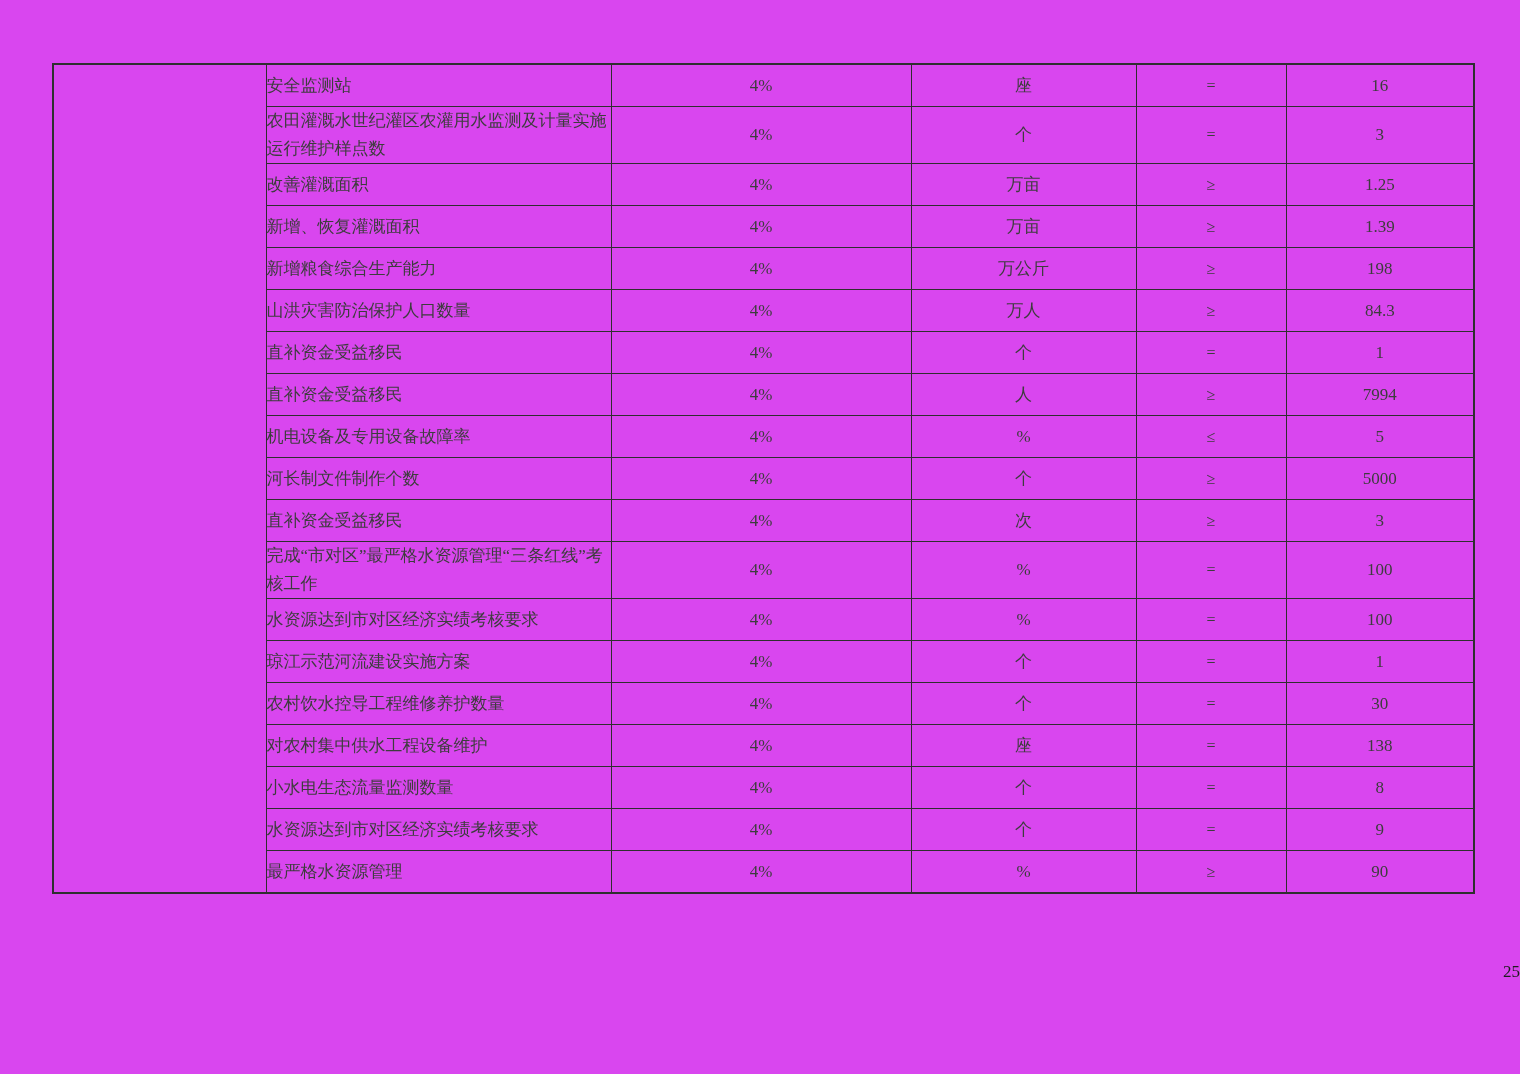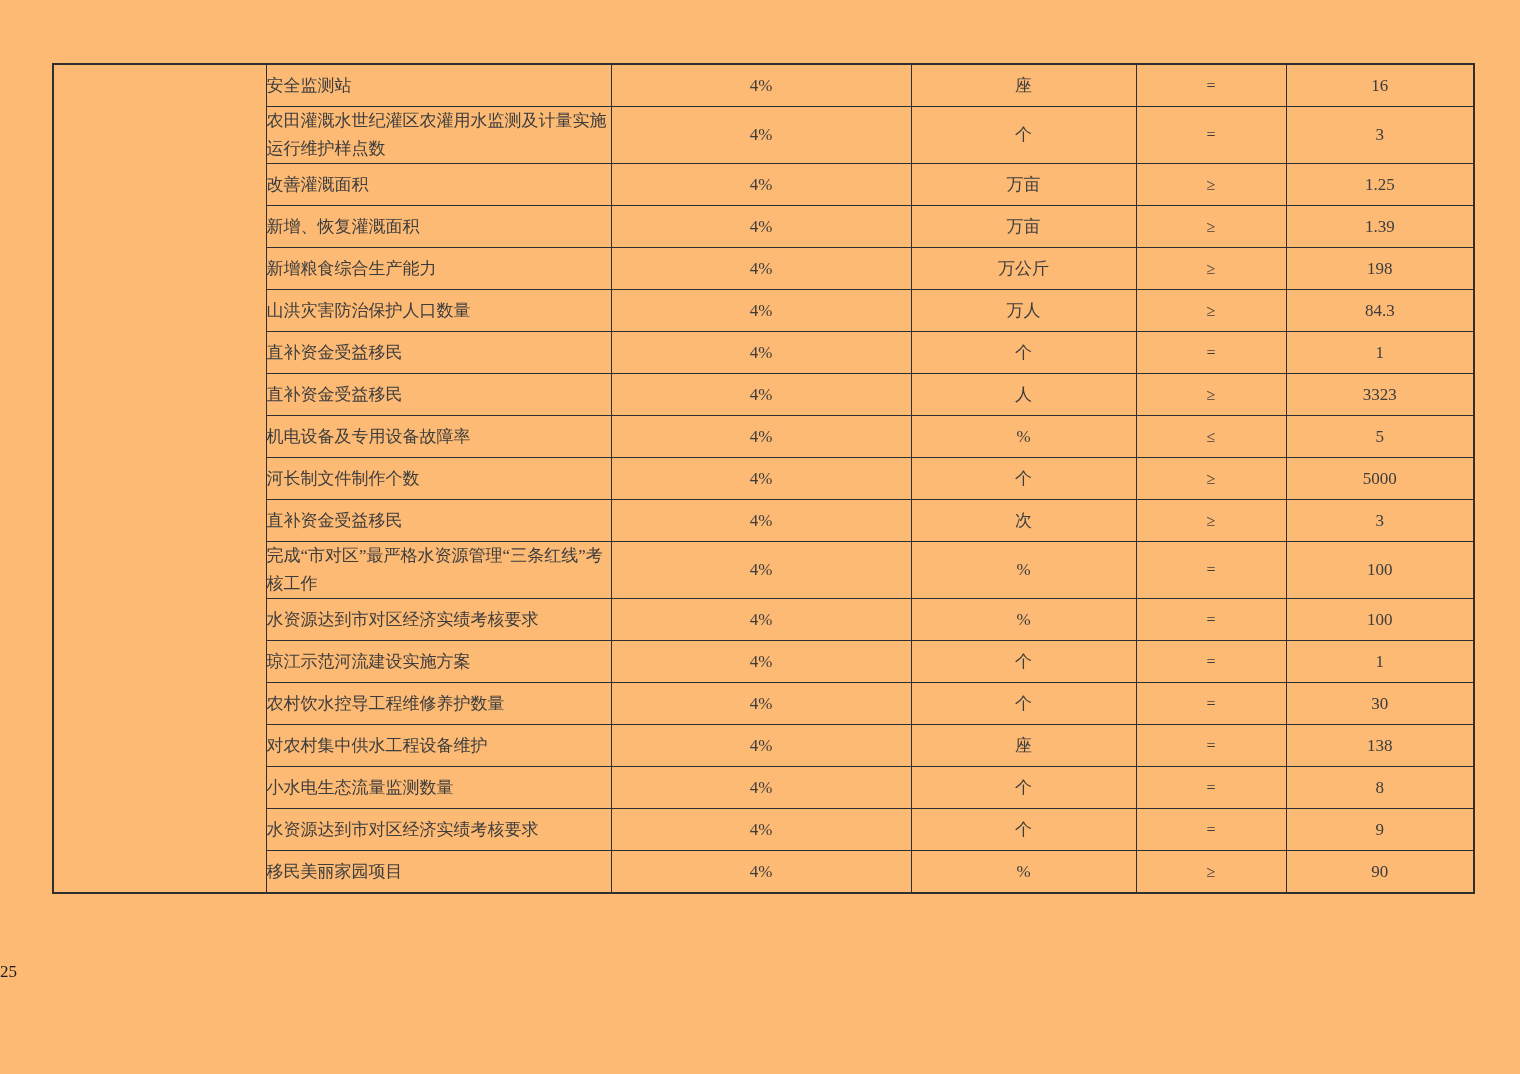--- a/index.html
+++ b/index.html
@@ -9,21 +9,21 @@
     width: 1520px;
     height: 1074px;
     overflow: hidden;
     font-family: "Liberation Serif", "DejaVu Serif", serif;
     color: #3d3d3d;
   }
   .page {
     position: relative;
     width: 1520px;
     height: 1074px;
-    background: #fdba74;
+    background: #d946ef;
   }
   table.indicator-table {
     position: absolute;
     left: 52px;
     top: 63px;
     width: 1421px;
     border-collapse: collapse;
     table-layout: fixed;
     border: 2px solid #2f2f2f;
     font-size: 17px;
@@ -51,21 +51,21 @@
     text-align: center;
   }
   td.cell-operator {
     font-size: 16px;
   }
   .page-number {
     position: absolute;
     left: 0;
     top: 962px;
     width: 1520px;
-    text-align: left;
+    text-align: right;
     font-size: 17px;
     color: #1d1d1d;
   }
 </style>
 </head>
 <body>
 
 <div class="page">
 
   <table class="indicator-table">
@@ -126,21 +126,21 @@
           <td class="cell cell-weight">4%</td>
           <td class="cell cell-unit">个</td>
           <td class="cell cell-operator">=</td>
           <td class="cell cell-target">1</td>
         </tr>
         <tr>
           <td class="cell cell-indicator">直补资金受益移民</td>
           <td class="cell cell-weight">4%</td>
           <td class="cell cell-unit">人</td>
           <td class="cell cell-operator">≥</td>
-          <td class="cell cell-target">3323</td>
+          <td class="cell cell-target">7994</td>
         </tr>
         <tr>
           <td class="cell cell-indicator">机电设备及专用设备故障率</td>
           <td class="cell cell-weight">4%</td>
           <td class="cell cell-unit">%</td>
           <td class="cell cell-operator">≤</td>
           <td class="cell cell-target">5</td>
         </tr>
         <tr>
           <td class="cell cell-indicator">河长制文件制作个数</td>
@@ -199,21 +199,21 @@
           <td class="cell cell-target">8</td>
         </tr>
         <tr>
           <td class="cell cell-indicator">水资源达到市对区经济实绩考核要求</td>
           <td class="cell cell-weight">4%</td>
           <td class="cell cell-unit">个</td>
           <td class="cell cell-operator">=</td>
           <td class="cell cell-target">9</td>
         </tr>
         <tr>
-          <td class="cell cell-indicator">移民美丽家园项目</td>
+          <td class="cell cell-indicator">最严格水资源管理</td>
           <td class="cell cell-weight">4%</td>
           <td class="cell cell-unit">%</td>
           <td class="cell cell-operator">≥</td>
           <td class="cell cell-target">90</td>
         </tr>
       </tbody>
   </table>
 
   <div class="page-number">25</div>
 

